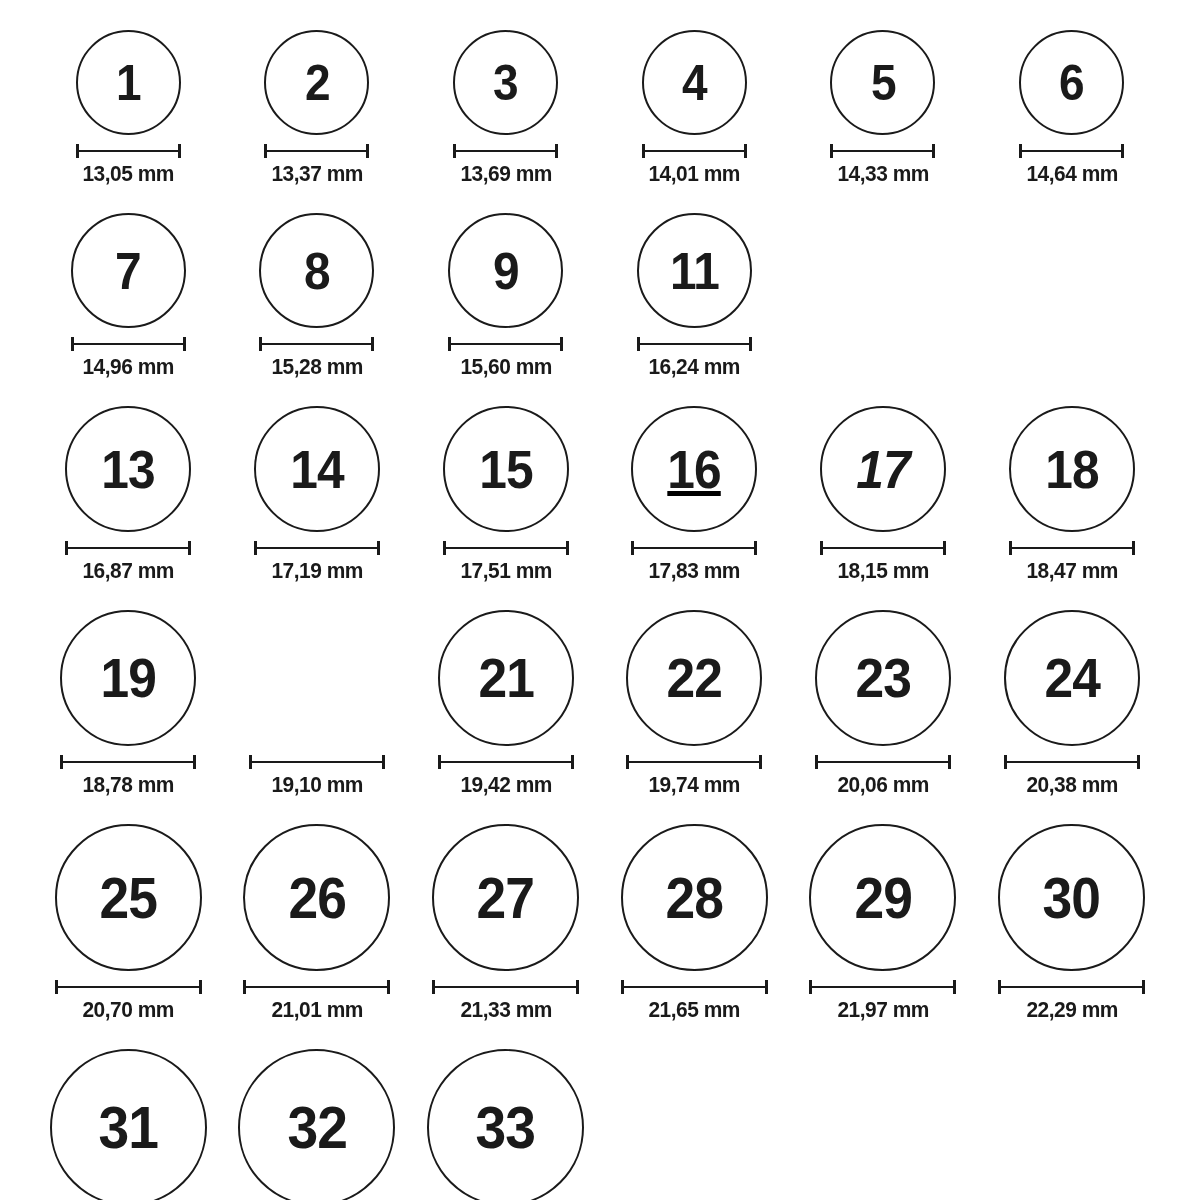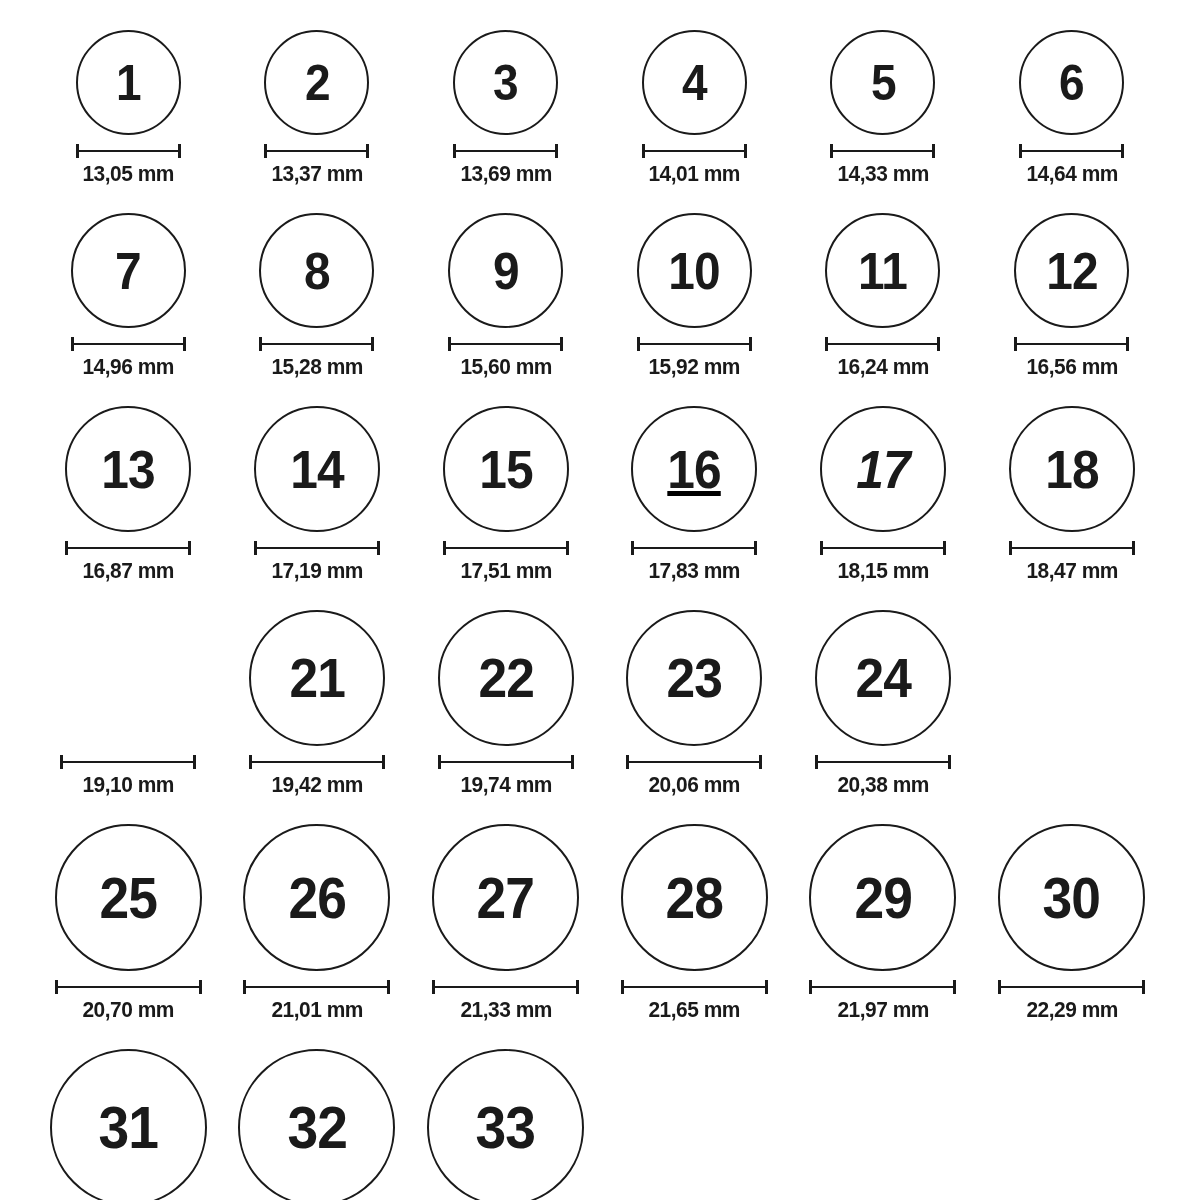--- a/index.html
+++ b/index.html
@@ -184,55 +184,33 @@
       <span class="ring-number" style="font-size: 52px;">9</span>
     </div>
     <div class="ruler" style="width: 115px;">
       <div class="ruler-tick left"></div>
       <div class="ruler-line"></div>
       <div class="ruler-tick right"></div>
     </div>
     <div class="size-label">15,60 mm</div>
   </div>
 
-  <div class="size-cell">
-    <div class="ring-circle" style="width: 115px; height: 115px;">
-      <span class="ring-number" style="font-size: 52px;">10</span>
-    </div>
-    <div class="ruler" style="width: 115px;">
-      <div class="ruler-tick left"></div>
-      <div class="ruler-line"></div>
-      <div class="ruler-tick right"></div>
-    </div>
-    <div class="size-label">15,92 mm</div>
-  </div>
 
   <div class="size-cell">
     <div class="ring-circle" style="width: 115px; height: 115px;">
       <span class="ring-number" style="font-size: 52px;">11</span>
     </div>
     <div class="ruler" style="width: 115px;">
       <div class="ruler-tick left"></div>
       <div class="ruler-line"></div>
       <div class="ruler-tick right"></div>
     </div>
     <div class="size-label">16,24 mm</div>
   </div>
 
-  <div class="size-cell">
-    <div class="ring-circle" style="width: 115px; height: 115px;">
-      <span class="ring-number" style="font-size: 52px;">12</span>
-    </div>
-    <div class="ruler" style="width: 115px;">
-      <div class="ruler-tick left"></div>
-      <div class="ruler-line"></div>
-      <div class="ruler-tick right"></div>
-    </div>
-    <div class="size-label">16,56 mm</div>
-  </div>
 </div>
     <div class="size-row">
   <div class="size-cell">
     <div class="ring-circle" style="width: 126px; height: 126px;">
       <span class="ring-number" style="font-size: 54px;">13</span>
     </div>
     <div class="ruler" style="width: 126px;">
       <div class="ruler-tick left"></div>
       <div class="ruler-line"></div>
       <div class="ruler-tick right"></div>
@@ -294,20 +272,31 @@
     </div>
     <div class="ruler" style="width: 126px;">
       <div class="ruler-tick left"></div>
       <div class="ruler-line"></div>
       <div class="ruler-tick right"></div>
     </div>
     <div class="size-label">18,47 mm</div>
   </div>
 </div>
     <div class="size-row">
+  <div class="size-cell">
+    <div class="ring-circle" style="width: 136px; height: 136px;">
+      <span class="ring-number" style="font-size: 56px;">19</span>
+    </div>
+    <div class="ruler" style="width: 136px;">
+      <div class="ruler-tick left"></div>
+      <div class="ruler-line"></div>
+      <div class="ruler-tick right"></div>
+    </div>
+    <div class="size-label">18,78 mm</div>
+  </div>
 
   <div class="size-cell">
     <div class="ruler" style="width: 136px;">
       <div class="ruler-tick left"></div>
       <div class="ruler-line"></div>
       <div class="ruler-tick right"></div>
     </div>
     <div class="size-label">19,10 mm</div>
   </div>
 

